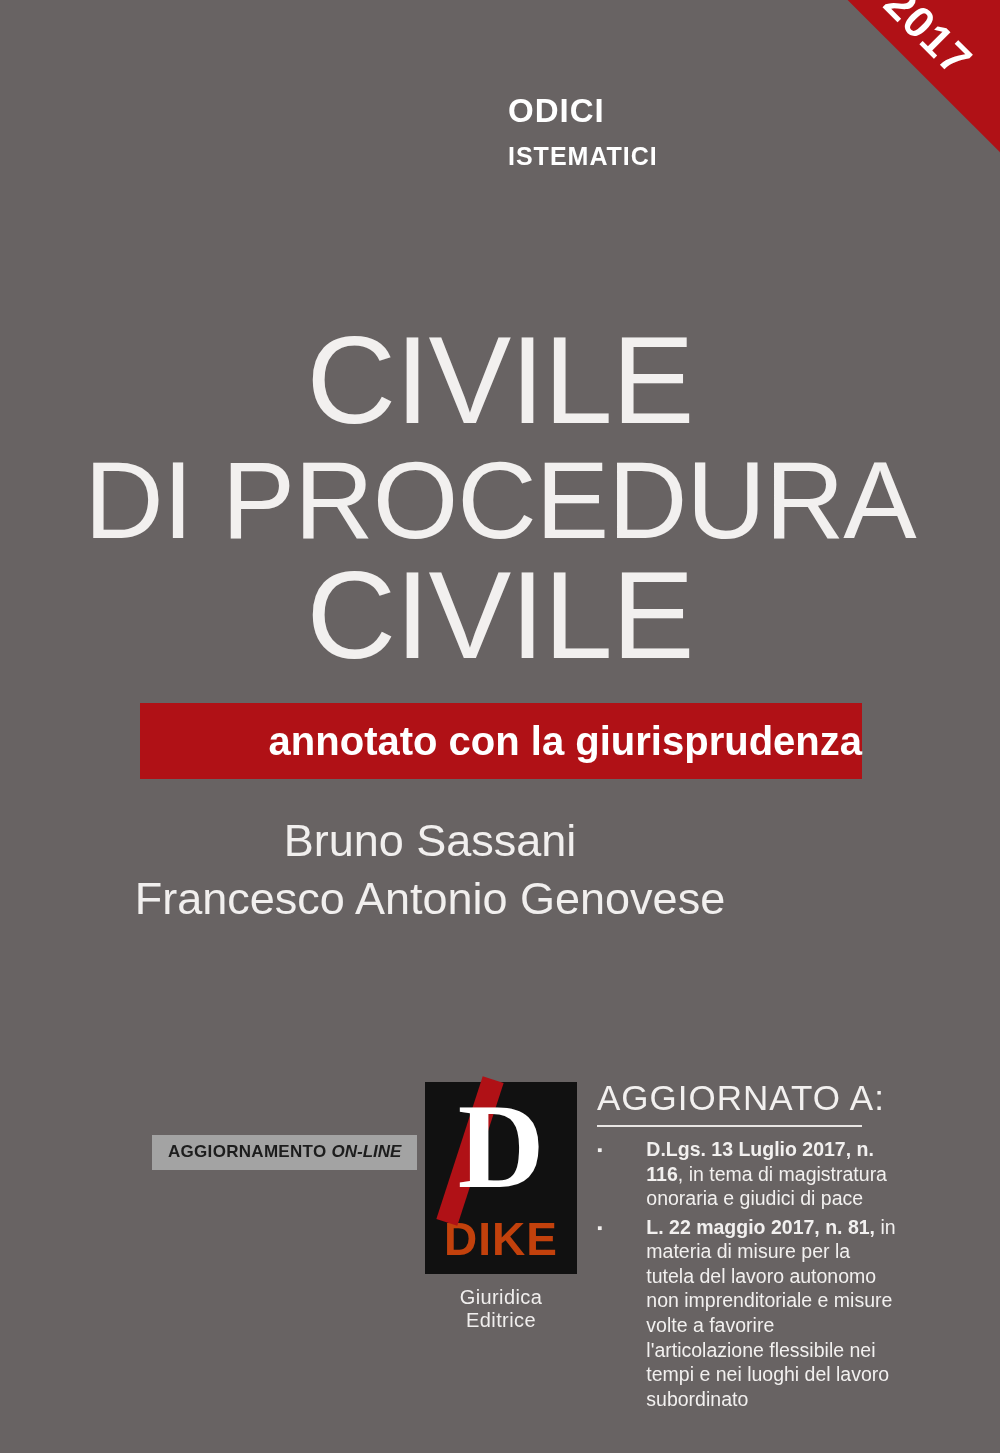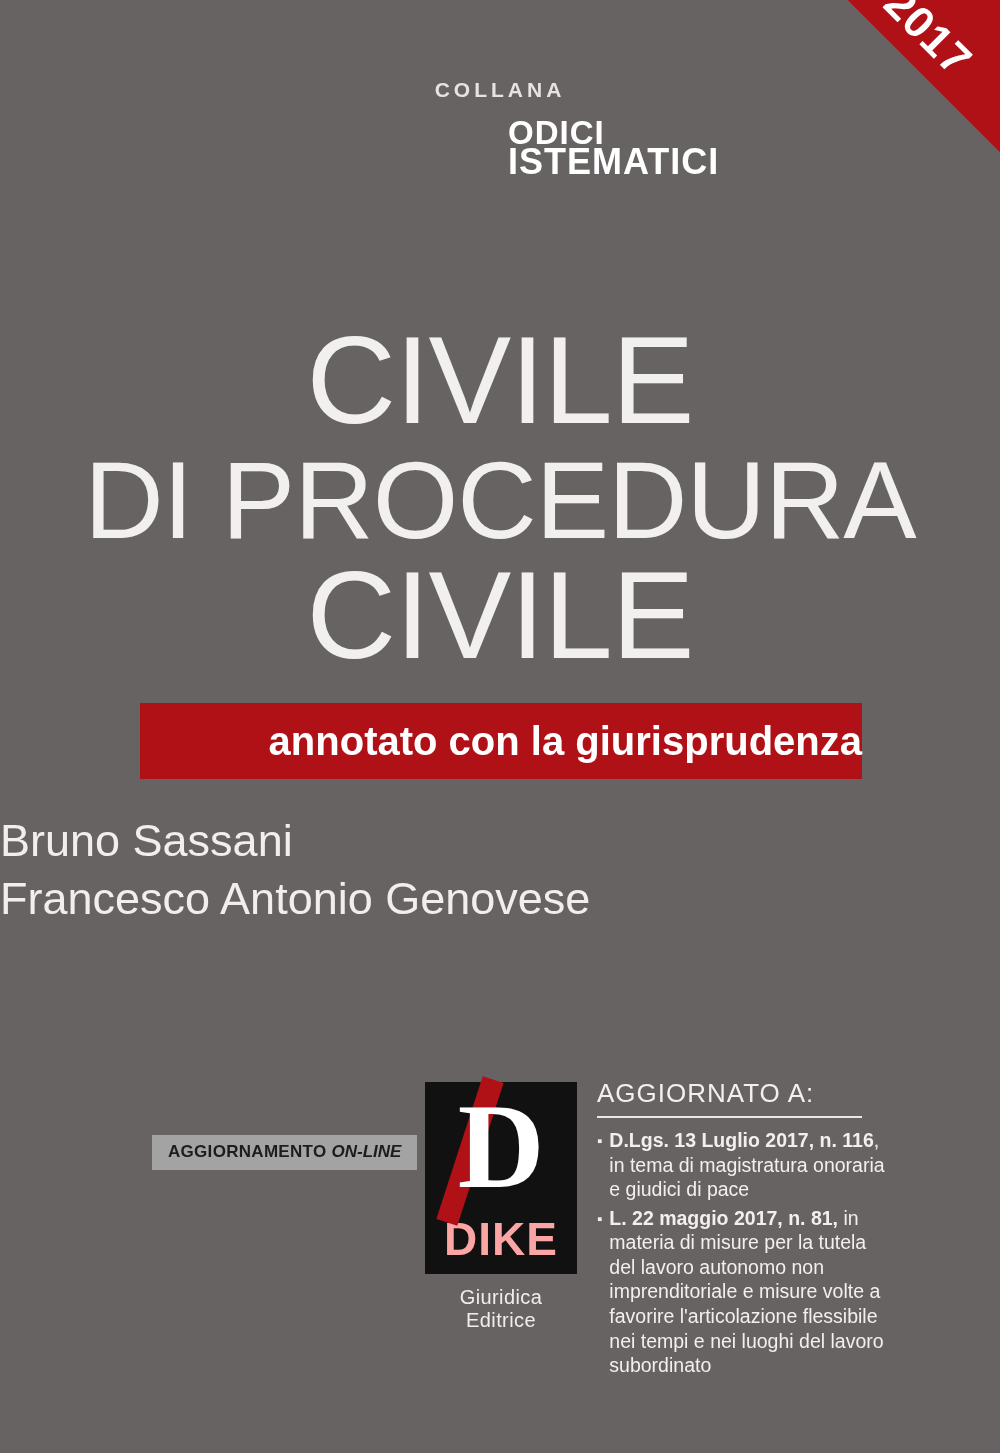--- a/index.html
+++ b/index.html
@@ -87,23 +87,23 @@
     left: 248px;
     top: 14px;
     color: #ffffff;
     font-size: 33px;
     font-weight: bold;
     letter-spacing: 1px;
   }
   .cs-sistematici {
     position: absolute;
     left: 248px;
-    top: 41px;
-    color: #ffffff;
-    font-size: 36px;
+    top: 64px;
+    color: #ffffff;
+    font-size: 25px;
     font-weight: bold;
     letter-spacing: 1px;
   }
 
   
   .title-area {
     position: absolute;
     top: 320px;
     left: 0;
     width: 1000px;
@@ -136,20 +136,21 @@
     font-size: 40px;
     font-weight: bold;
   }
 
   
   .authors {
     position: absolute;
     top: 812px;
     left: 0;
     width: 860px;
+    text-align: center;
   }
   .author {
     color: #f1efee;
     font-size: 45px;
     line-height: 1.28;
     font-weight: normal;
   }
 
   
   .online-badge {
@@ -204,21 +205,21 @@
     position: absolute;
     left: 34px;
     top: -6px;
     width: 22px;
     height: 150px;
     background: #b01116;
     transform: rotate(18deg);
   }
   .pub-name {
     background: #111111;
-    color: #fca5a5;
+    color: #c2410c;
     font-size: 46px;
     font-weight: bold;
     letter-spacing: 1px;
     padding: 2px 0 8px 0;
     margin-top: -2px;
   }
   .pub-sub {
     color: #f0eeed;
     font-size: 20px;
     margin-top: 12px;
@@ -227,21 +228,21 @@
 
   
   .updates {
     position: absolute;
     left: 597px;
     top: 1078px;
     width: 300px;
     color: #f2f0ef;
   }
   .updates-title {
-    font-size: 26px;
+    font-size: 35px;
     letter-spacing: 1px;
     color: #f2f0ef;
   }
   .updates-rule {
     height: 2px;
     background: #e9e6e4;
     margin: 7px 0 10px 0;
     width: 265px;
   }
   .update-item {
@@ -250,37 +251,37 @@
   }
   .bullet {
     color: #f2f0ef;
     font-size: 15px;
     line-height: 25px;
     margin-right: 7px;
   }
   .update-text {
     font-size: 19.5px;
     line-height: 1.26;
+    margin-left: 37px;
   }
   .update-text b {
     font-weight: bold;
   }
 </style>
 </head>
 <body>
 
 <div class="cover">
 
   <div class="ribbon-wrap">
     <div class="ribbon"></div>
     <div class="ribbon-text">2017</div>
   </div>
 
   <div class="collana">
-    <div class="collana-word">COLLANA</div>
     <div class="cs-block">
       <div class="cs-codici">ODICI</div>
       <div class="cs-sistematici">ISTEMATICI</div>
     </div>
   </div>
 
   <div class="title-area">
     <div class="title-line t1">CIVILE</div>
     <div class="title-line t2">DI PROCEDURA</div>
     <div class="title-line t3">CIVILE</div>

